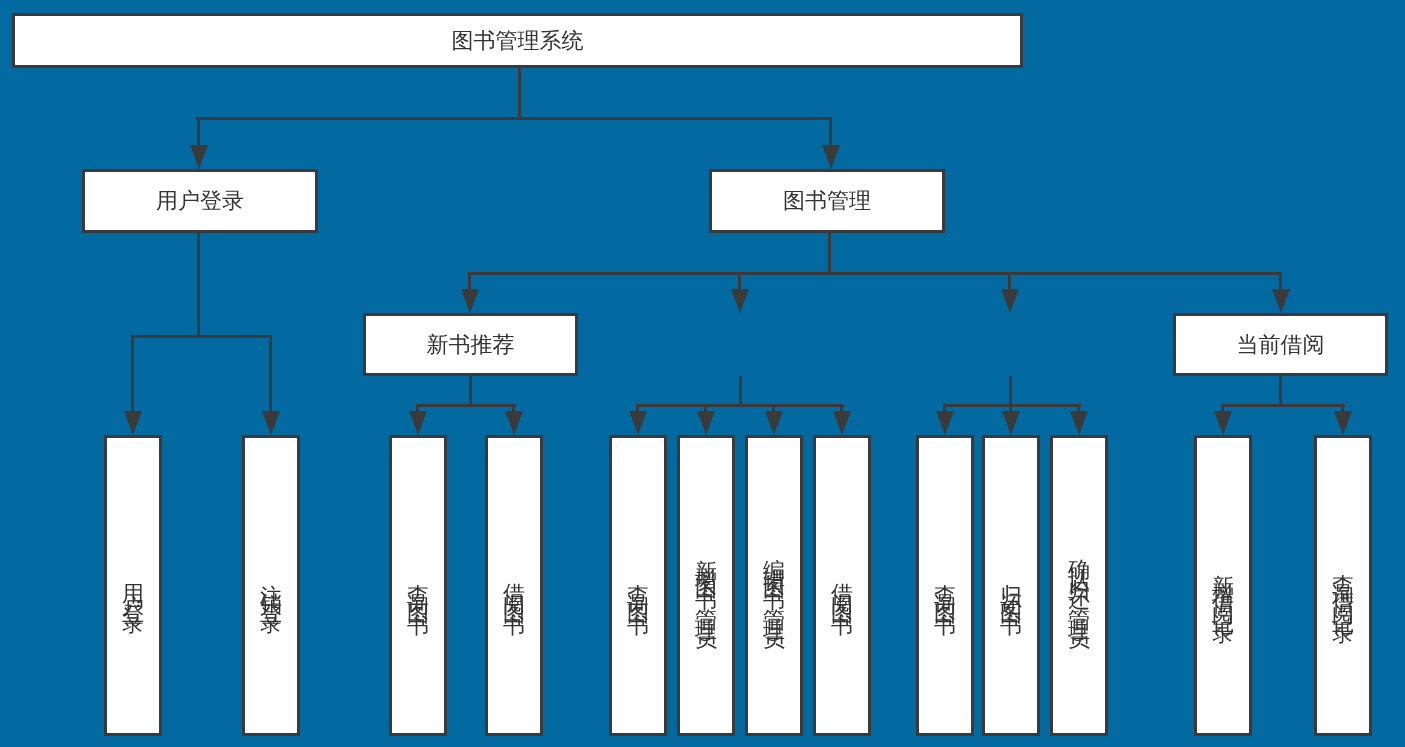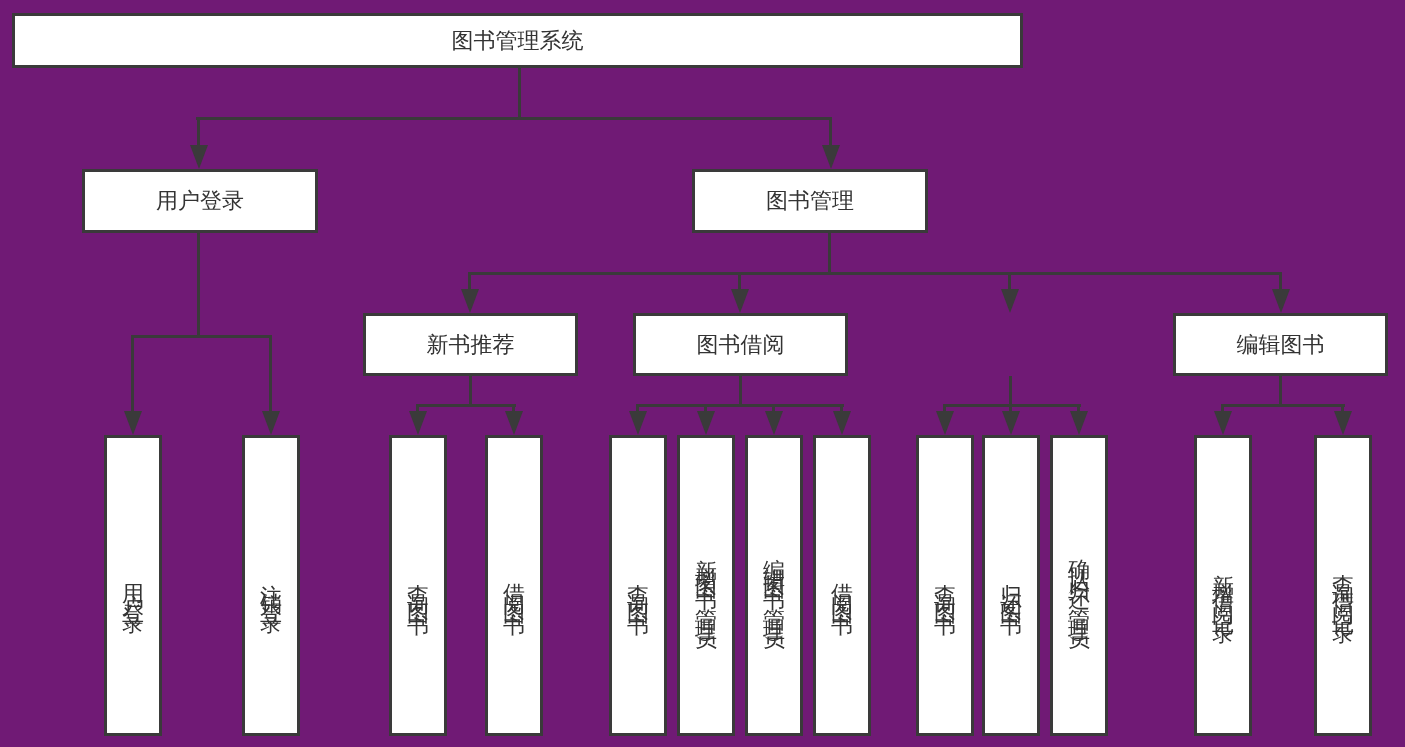--- a/index.html
+++ b/index.html
@@ -1,20 +1,20 @@
 <!DOCTYPE html>
 <html><head>
 <meta charset="utf-8">
 <style>
   html, body { margin: 0; padding: 0; background: #ffffff; }
   .canvas {
     position: relative;
     width: 1405px;
     height: 747px;
-    background: #701a75;
+    background: #0369a1;
     font-family: "Liberation Sans", "DejaVu Sans", sans-serif;
     overflow: hidden;
   }
   .node {
     position: absolute;
     box-sizing: border-box;
     background: #ffffff;
     border: 3px solid #3a3a3a;
     display: flex;
     align-items: center;
@@ -55,32 +55,29 @@
 
 <div class="canvas">
 
   <div class="node" style="left:12px; top:13px; width:1011px; height:55px;">
     <span class="label">图书管理系统</span>
   </div>
 
   <div class="node" style="left:82px; top:169px; width:236px; height:64px;">
     <span class="label">用户登录</span>
   </div>
-  <div class="node" style="left:692px; top:169px; width:236px; height:64px;">
+  <div class="node" style="left:709px; top:169px; width:236px; height:64px;">
     <span class="label">图书管理</span>
   </div>
 
   <div class="node" style="left:363px; top:313px; width:215px; height:63px;">
     <span class="label">新书推荐</span>
   </div>
-  <div class="node" style="left:633px; top:313px; width:215px; height:63px;">
-    <span class="label">图书借阅</span>
-  </div>
   <div class="node" style="left:1173px; top:313px; width:215px; height:63px;">
-    <span class="label">编辑图书</span>
+    <span class="label">当前借阅</span>
   </div>
 
   <div class="node" style="left:104px; top:435px; width:58px; height:301px;">
     <span class="vtext">用户登录</span>
   </div>
   <div class="node" style="left:242px; top:435px; width:58px; height:301px;">
     <span class="vtext">注销登录</span>
   </div>
 
   <div class="node" style="left:389px; top:435px; width:58px; height:301px;">

